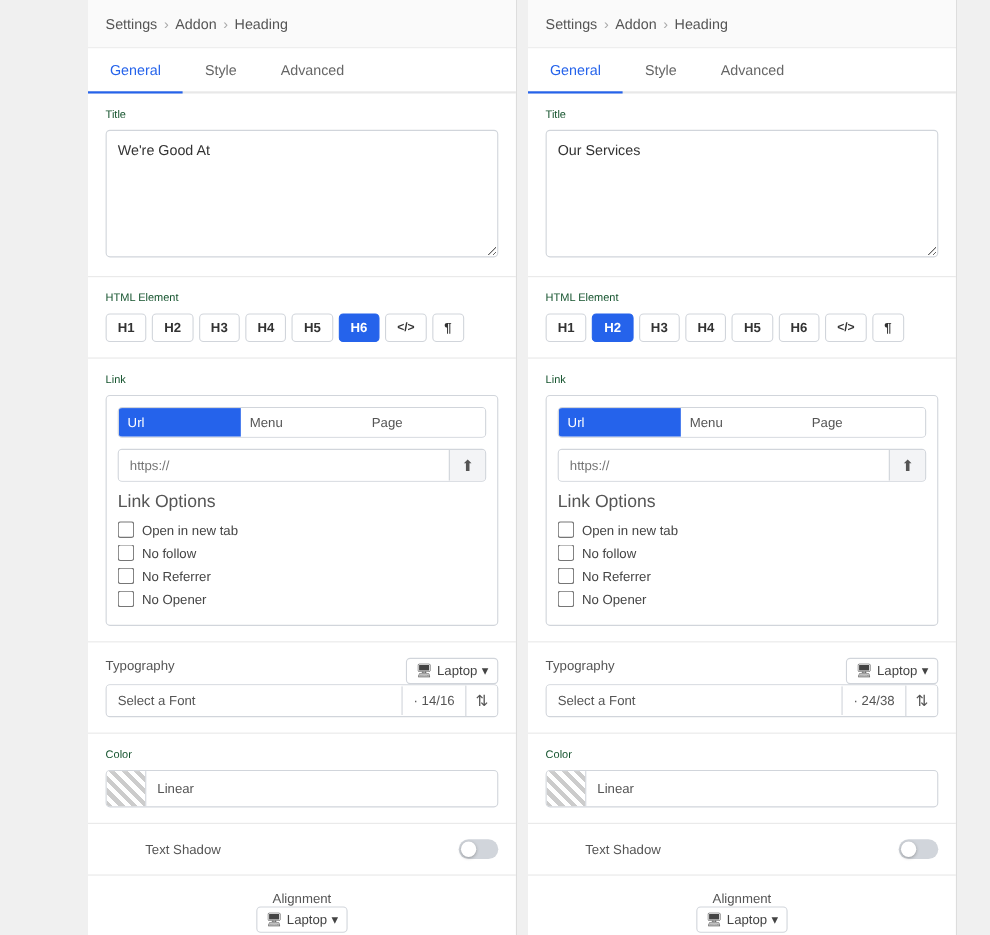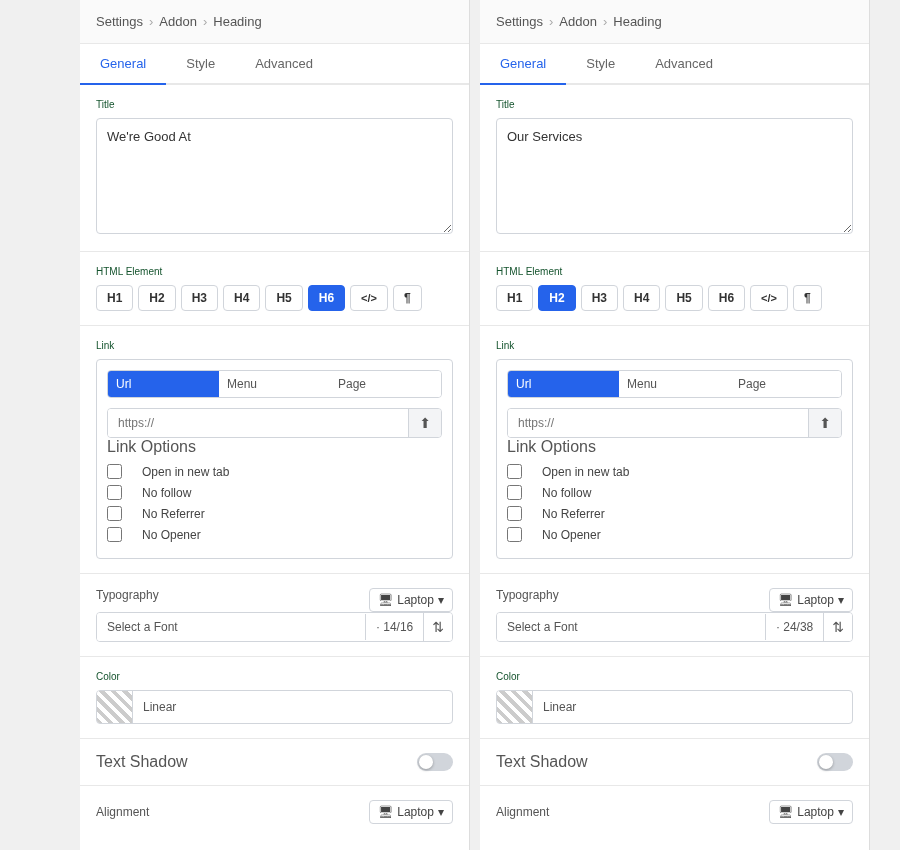--- a/index.html
+++ b/index.html
@@ -149,20 +149,21 @@
       background: #2563eb;
       color: #fff;
     }
 
     .url-input-row {
       display: flex;
       align-items: center;
       border: 1px solid #d1d5db;
       border-radius: 4px;
       overflow: hidden;
+      margin-bottom: 10px;
     }
 
     .url-input-row input {
       flex: 1;
       border: none;
       padding: 7px 10px;
       font-size: 12px;
       color: #aaa;
       outline: none;
       font-family: inherit;
@@ -180,21 +181,21 @@
     .link-options-label {
       font-size: 16px;
       color: #555;
       margin-bottom: 8px;
       font-weight: 500;
     }
 
     .checkbox-row {
       display: flex;
       align-items: center;
-      gap: 20px;
+      gap: 7px;
       margin-bottom: 6px;
     }
 
     .checkbox-row input[type="checkbox"] {
       width: 15px;
       height: 15px;
       cursor: pointer;
       accent-color: #2563eb;
     }
 
@@ -293,23 +294,24 @@
       color: #555;
     }
 
     .shadow-row {
       display: flex;
       align-items: center;
       justify-content: space-between;
     }
 
     .shadow-label {
-      font-size: 16px;
+      font-size: 12px;
       color: #555;
       font-weight: 500;
+      margin-left: 36px;
     }
 
     .toggle {
       width: 36px;
       height: 18px;
       background: #d1d5db;
       border-radius: 9px;
       position: relative;
       cursor: pointer;
     }
@@ -324,20 +326,21 @@
       top: 2px;
       left: 2px;
       box-shadow: 0 1px 3px rgba(0,0,0,0.3);
     }
 
     .alignment-row {
       display: flex;
       align-items: center;
       justify-content: space-between;
       margin-bottom: 8px;
+      flex-direction: column;
     }
 
     .alignment-label {
       font-size: 12px;
       color: #555;
       font-weight: 500;
     }
   </style>
 </head>
 <body>

